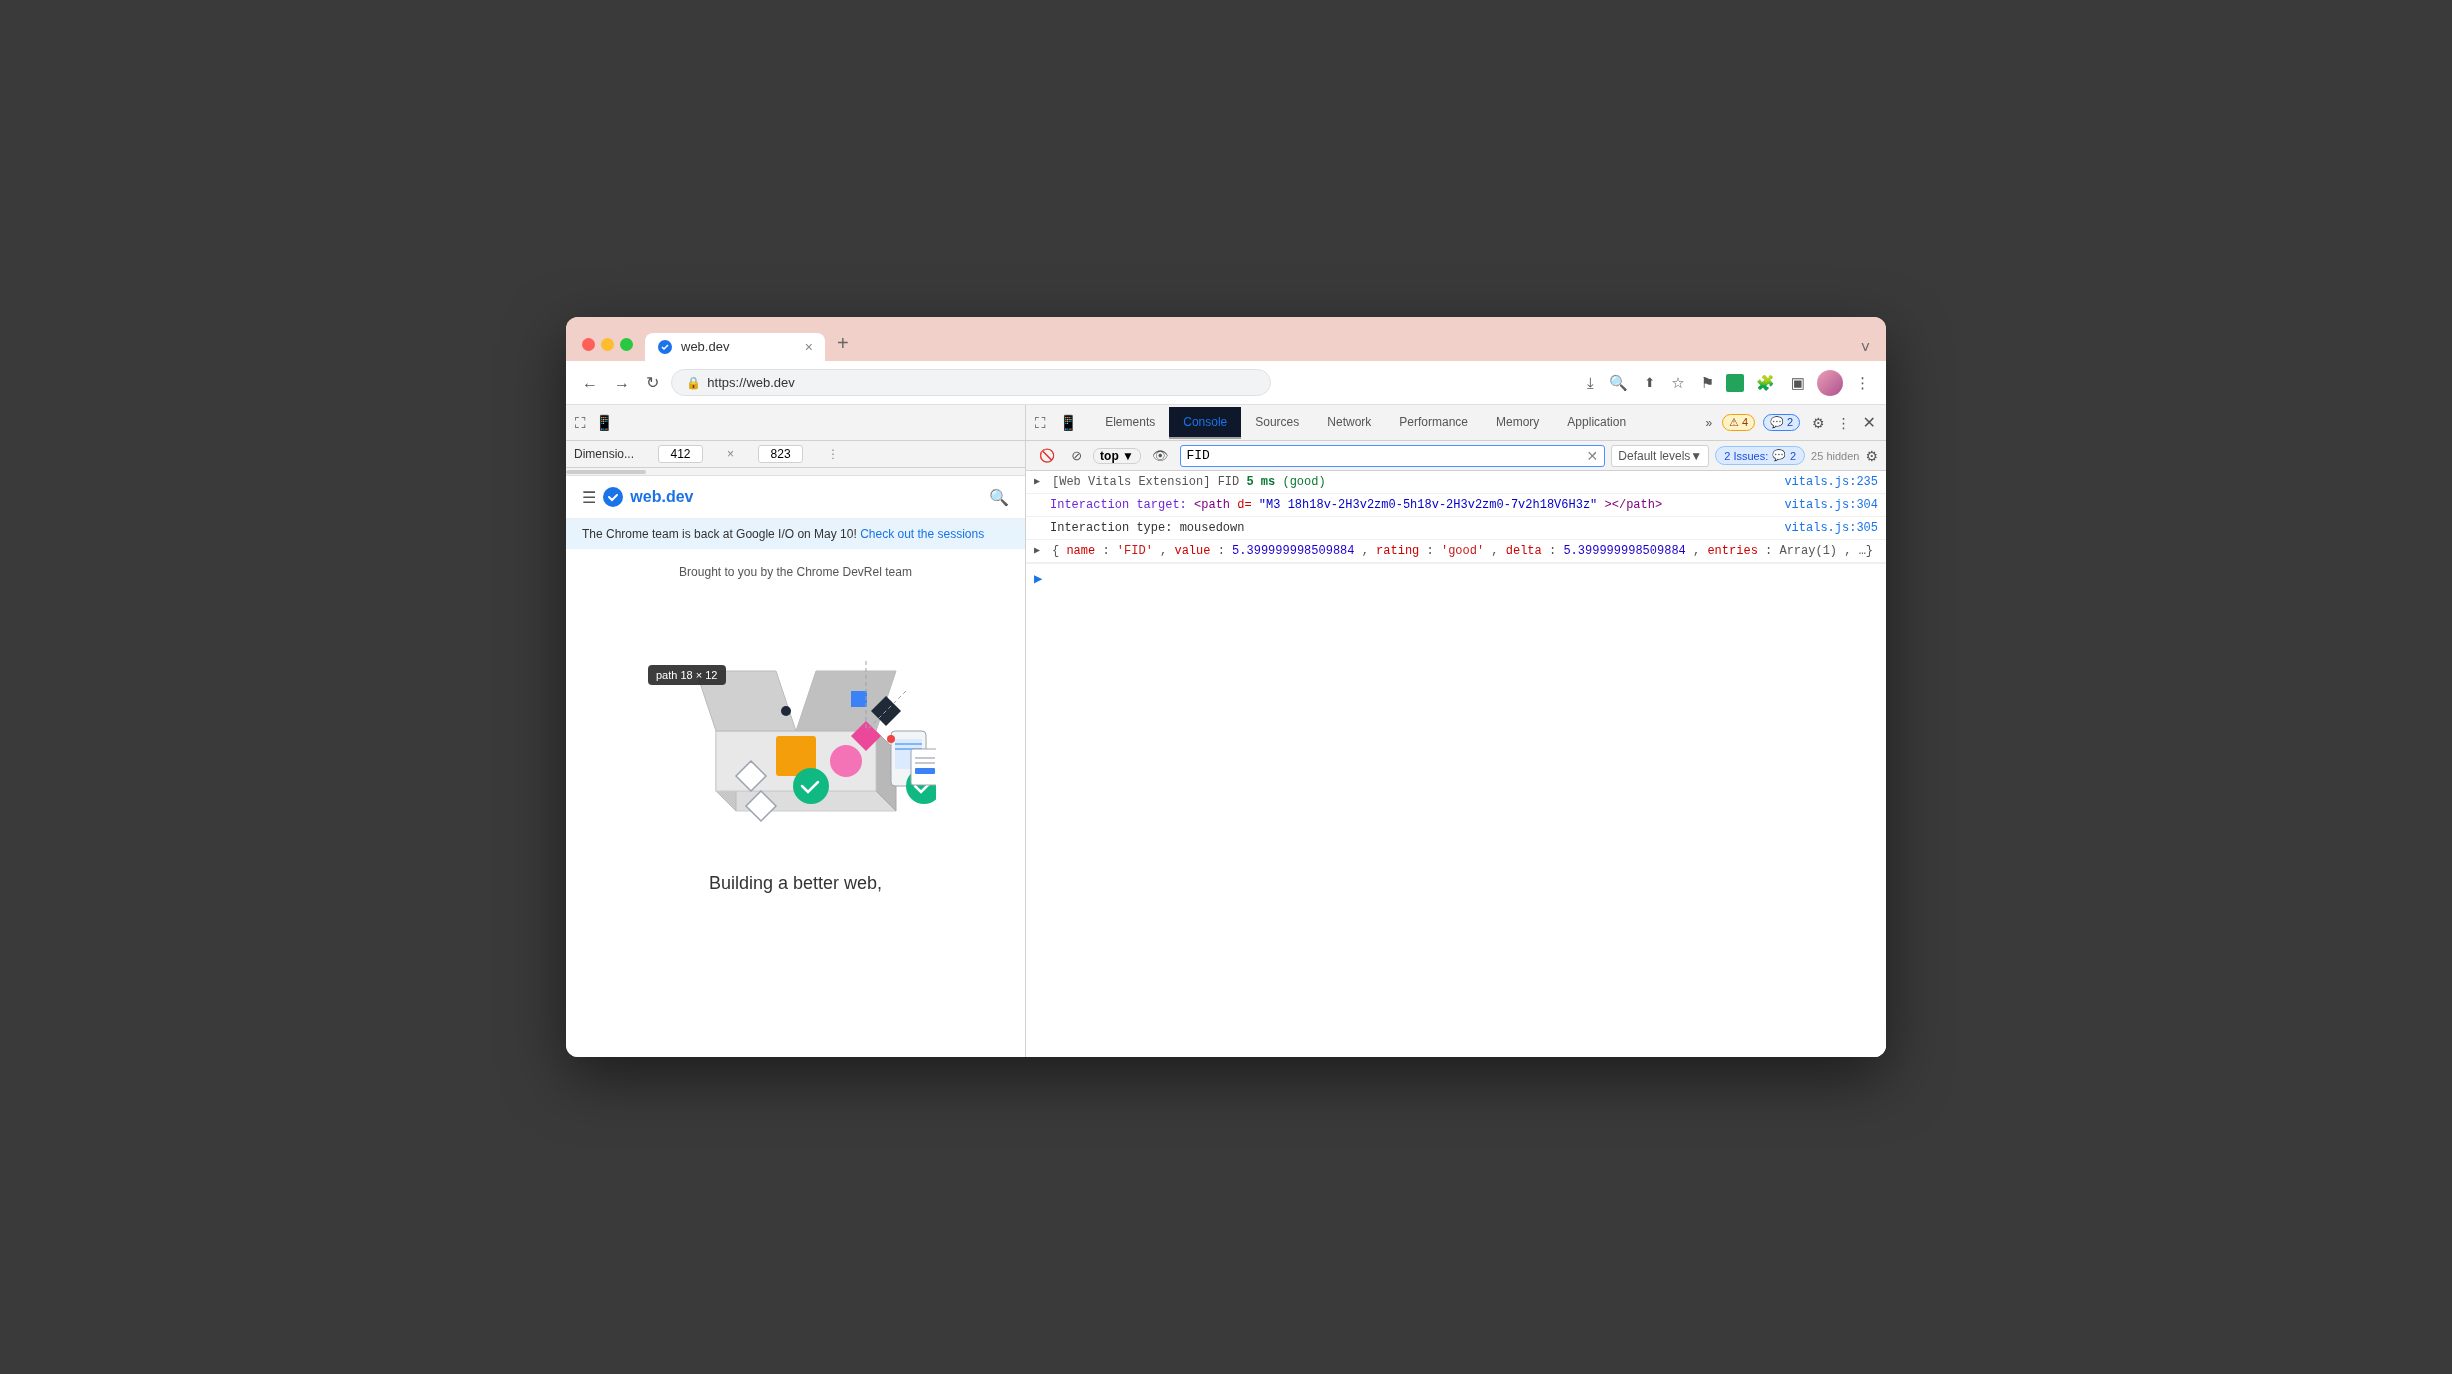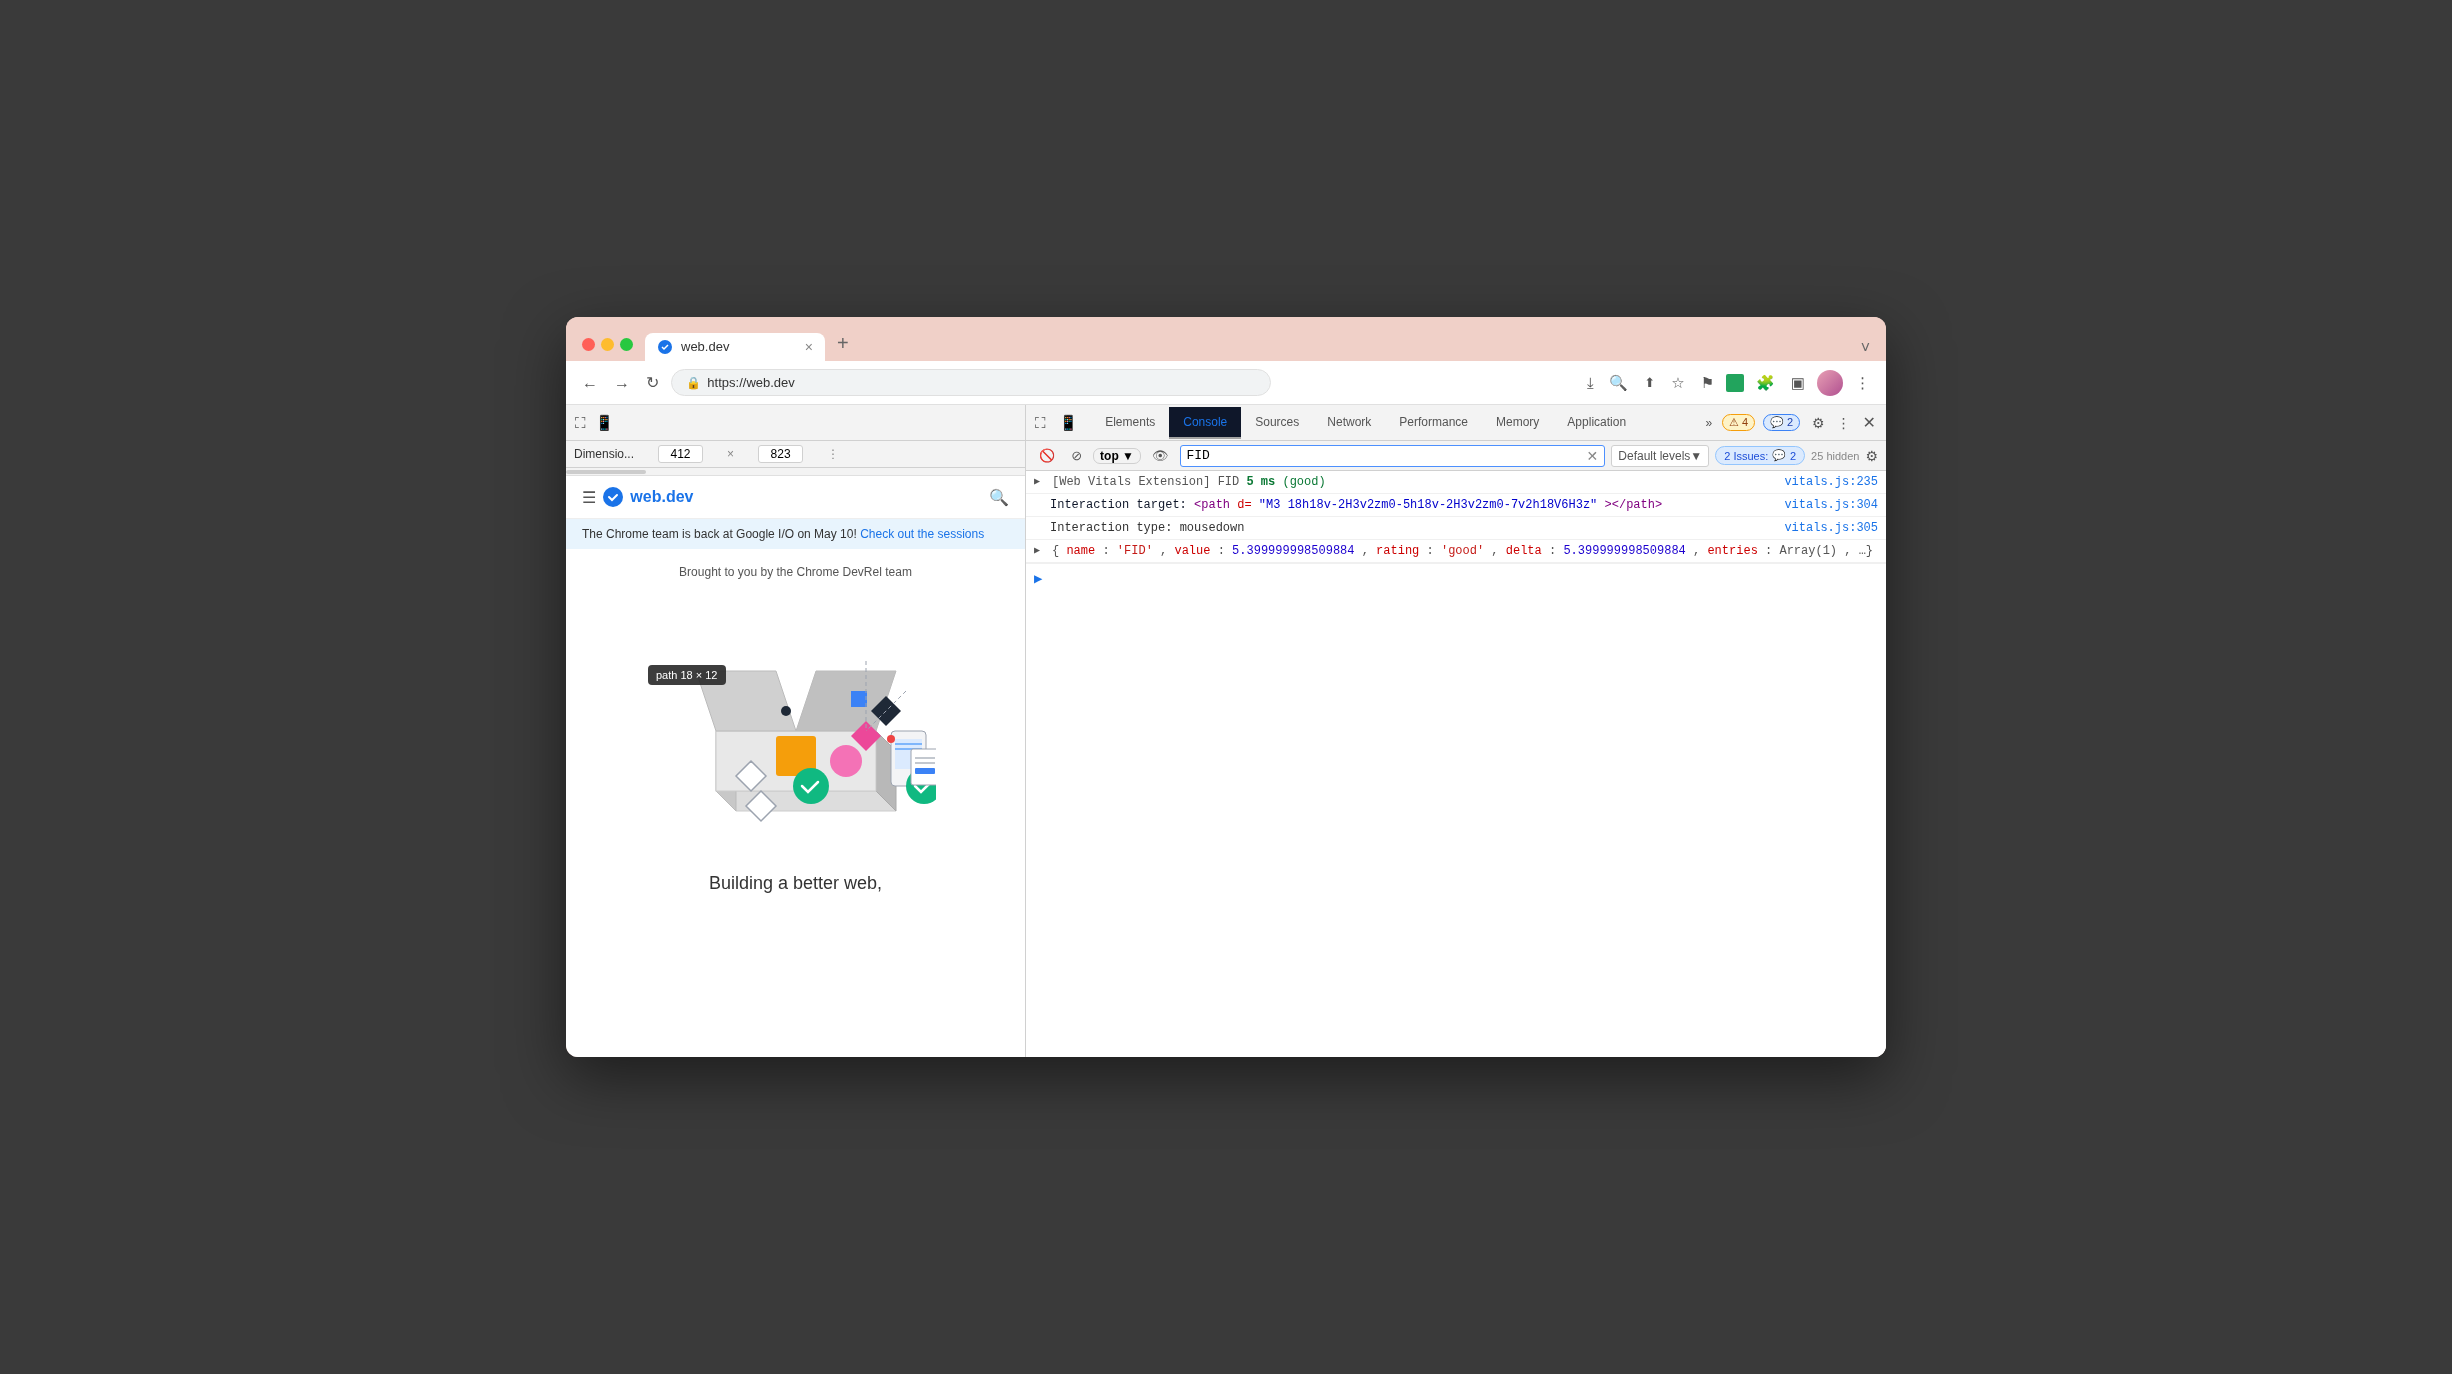--- a/index.html
+++ b/index.html
@@ -624,21 +624,21 @@
           <div class="ce-content">
             <span style="color:#555;margin-top:8px;">[Web Vitals Extension] FID </span>
             <span style="color:#0a7834;font-weight:bold;">5 ms</span>
             <span style="color:#0a7834;"> (good)</span>
           </div>
           <a class="ce-file">vitals.js:235</a>
         </div>
 
         <div class="console-entry console-indent">
           <div class="ce-content">
-            <span style="color:#0f172a;">Interaction target: </span>
+            <span style="color:#6d28d9;">Interaction target: </span>
             <span style="color:#800080;">&lt;path </span>
             <span style="color:#cc0000;">d=</span>
             <span style="color:#0000cc;">"M3 18h18v-2H3v2zm0-5h18v-2H3v2zm0-7v2h18V6H3z"</span>
             <span style="color:#800080;">&gt;&lt;/path&gt;</span>
           </div>
           <a class="ce-file">vitals.js:304</a>
         </div>
 
         <div class="console-entry console-indent">
           <div class="ce-content">

